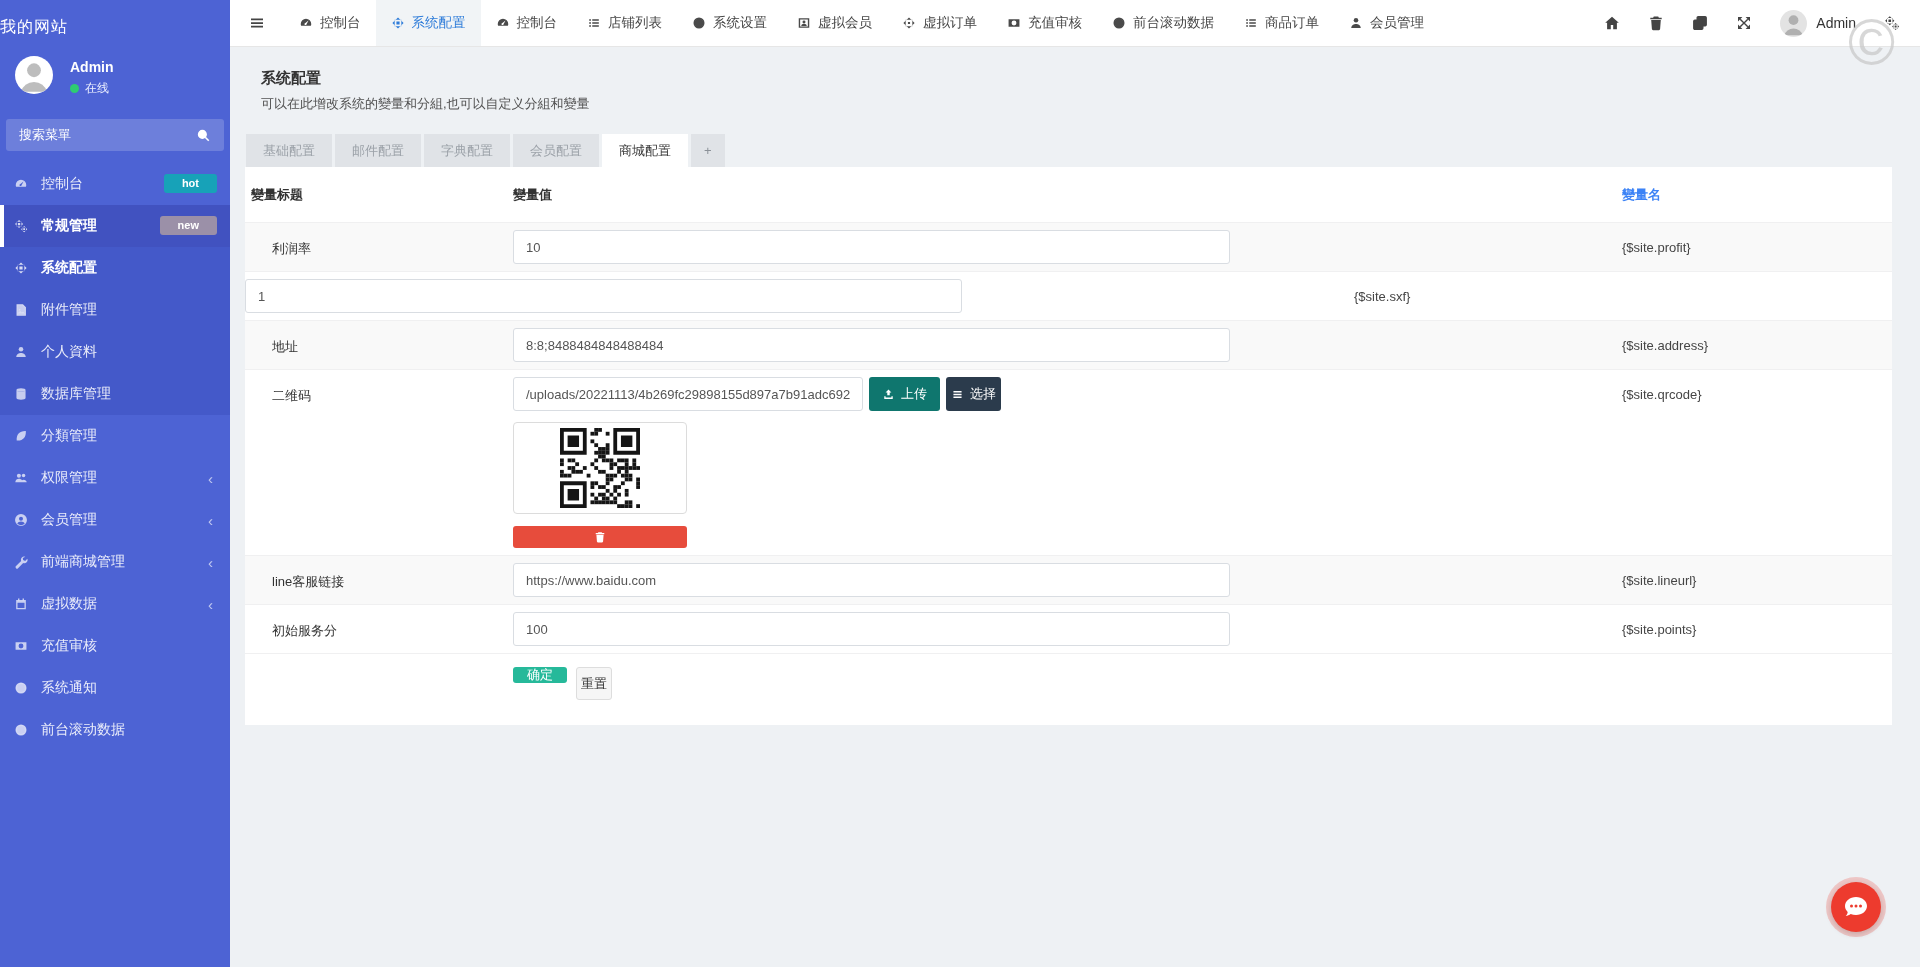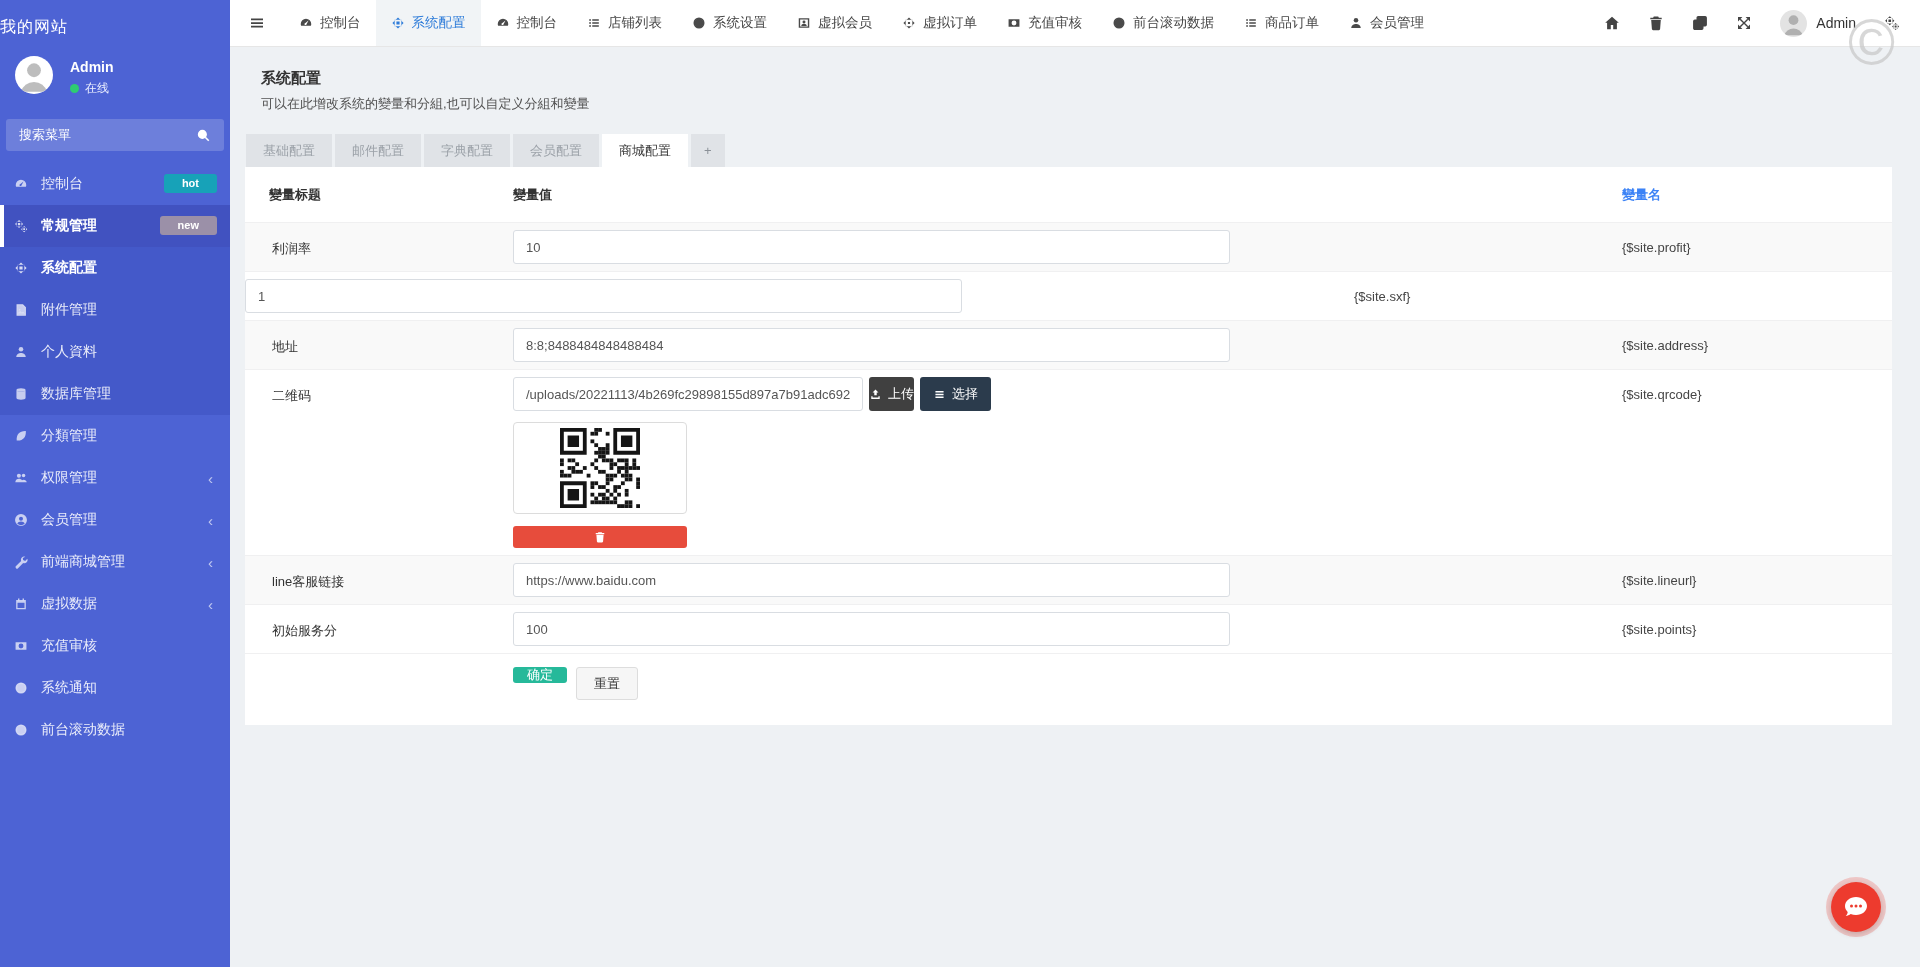--- a/index.html
+++ b/index.html
@@ -49,43 +49,43 @@
   .pgsub{position:absolute;left:31px;top:49px;font-size:13px;color:#515151}
   .tabs{position:absolute;left:16px;top:88px;display:flex;gap:3px}
   .tab{height:33px;line-height:33px;padding:0 17px;background:#e0e3e7;color:#9ba1a8;font-size:13px;cursor:pointer}
   .tab.active{background:#fff;color:#3a3a3a}
   .tab.plus{padding:0 13px;color:#8a9097}
   .panel{position:absolute;left:15px;top:121px;width:1647px;height:558px;background:#fff}
   .thead{display:flex;height:55px;align-items:center;font-weight:bold;font-size:13px;color:#333}
   .c1{width:268px;box-sizing:border-box}
   .c2{width:1109px;box-sizing:border-box}
   .c3{flex:1;box-sizing:border-box;color:#454545}
-  .thead .c1{padding-left:24px}
+  .thead .c1{padding-left:6px}
   .trow{display:flex;border-top:1px solid #f0f0f1;padding:7px 0;font-size:13px;color:#333;box-sizing:border-box}
   .trow.striped{background:#f9f9f9}
   .trow .c1{padding-left:27px;padding-top:10px}
   .trow .c3{padding-top:10px}
   input.txt{width:717px;height:34px;border:1px solid #d9dde2;border-radius:3px;padding:0 12px;
             font-size:13px;color:#555;box-sizing:border-box;background:#fff;outline:none;
             font-family:"Liberation Sans","DejaVu Sans",sans-serif}
   input.file{width:350px}
   .filerow{display:flex;gap:6px;align-items:center}
   .btn{height:34px;border:0;border-radius:3px;font-size:13px;display:inline-flex;align-items:center;
        gap:6px;cursor:pointer;font-family:inherit}
   .btn .ic{width:13px;height:13px}
-  .btn-upload{background:#404040;color:#fff;padding:0 0}
-  .btn-choose{background:#2b3b4c;color:#fff;padding:0 13px}
+  .btn-upload{background:#0f766e;color:#fff;padding:0 13px}
+  .btn-choose{background:#2b3b4c;color:#fff;padding:0 5px}
   .qrbox{margin-top:11px;width:174px;height:92px;border:1px solid #dcdcdc;border-radius:4px;background:#fff;
          display:flex;align-items:center;justify-content:center;box-sizing:border-box}
   .btn-del{margin-top:12px;width:174px;height:22px;background:#e74c3c;border:0;border-radius:3px;
            display:flex;align-items:center;justify-content:center;cursor:pointer}
   .btn-del .ic{width:12px;height:12px;color:#fff}
   .tfoot{border-top:1px solid #f0f0f1;padding:13px 0 0 268px;display:flex;gap:9px;height:60px;box-sizing:border-box}
   .btn-ok{background:#26b99a;color:#fff;padding:0 14px;height:16px}
-  .btn-reset{background:#f6f6f6;color:#333;border:1px solid #ddd;padding:0 17px;height:33px;box-sizing:border-box}
+  .btn-reset{background:#f6f6f6;color:#333;border:1px solid #ddd;padding:0 4px;height:33px;box-sizing:border-box}
   
   .fab-ring{position:absolute;left:1826px;top:877px;width:60px;height:60px;border-radius:50%;
             background:rgba(240,90,80,.28);display:flex;align-items:center;justify-content:center;z-index:6}
   .fab{width:50px;height:50px;border-radius:50%;background:#ed3b2e;display:flex;align-items:center;
        justify-content:center;cursor:pointer;box-shadow:0 2px 6px rgba(0,0,0,.18)}
 </style>
 </head>
 <body>
 
 <div class="sidebar">

